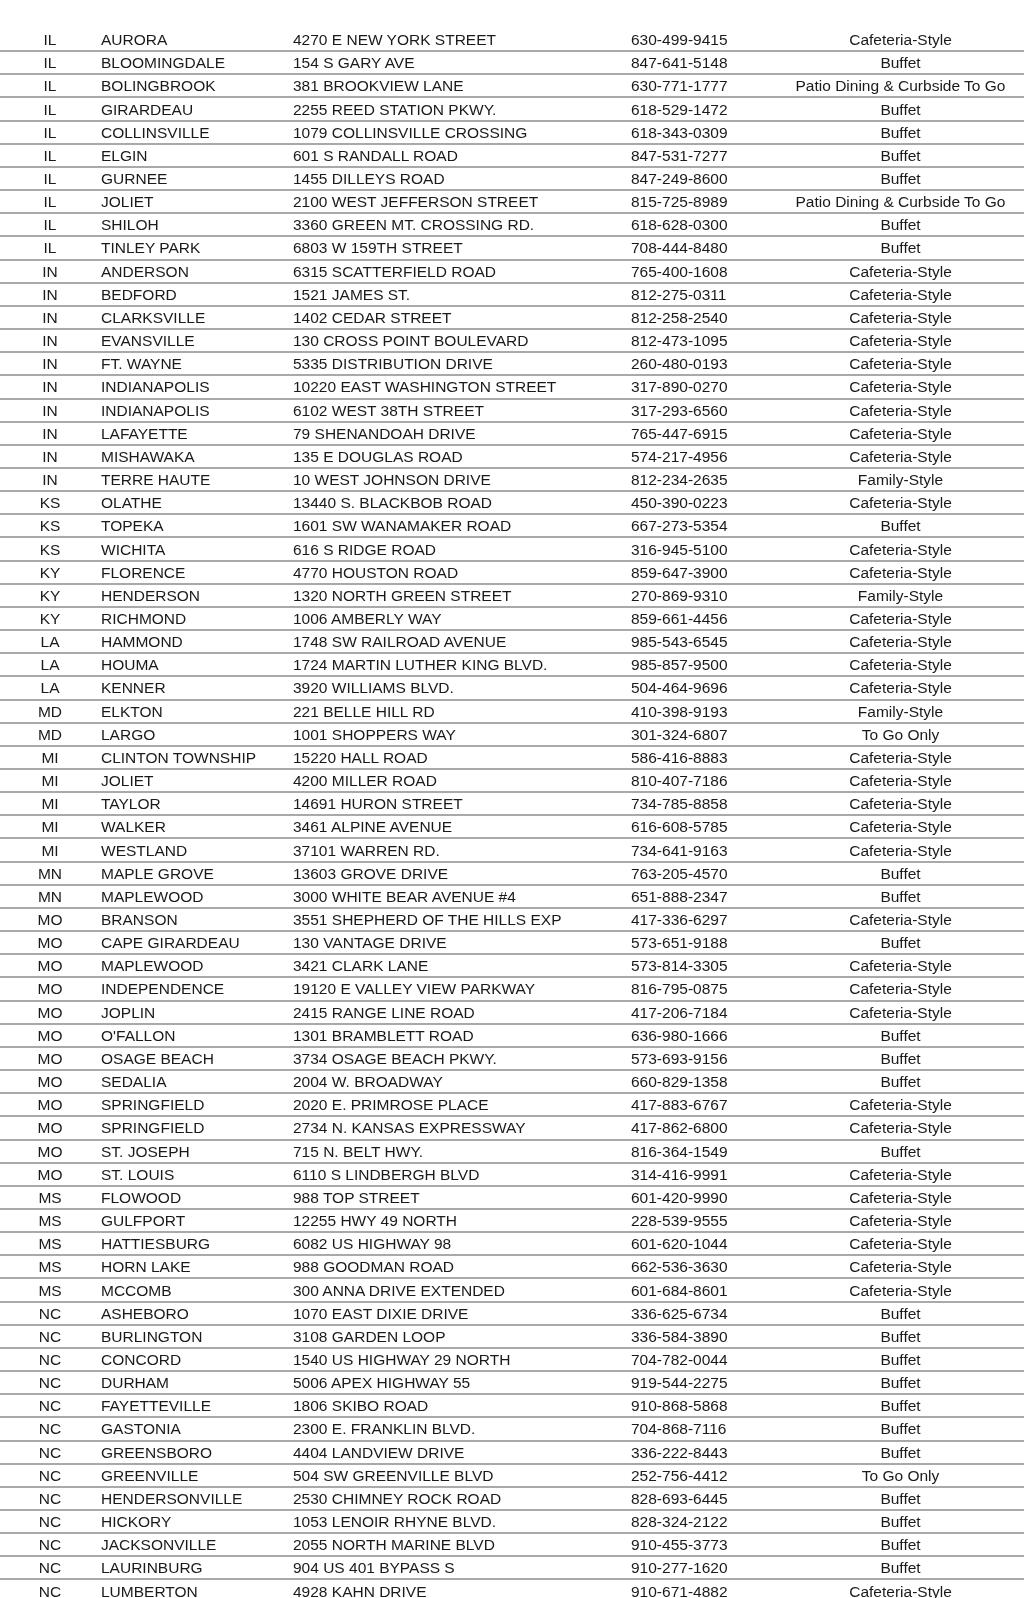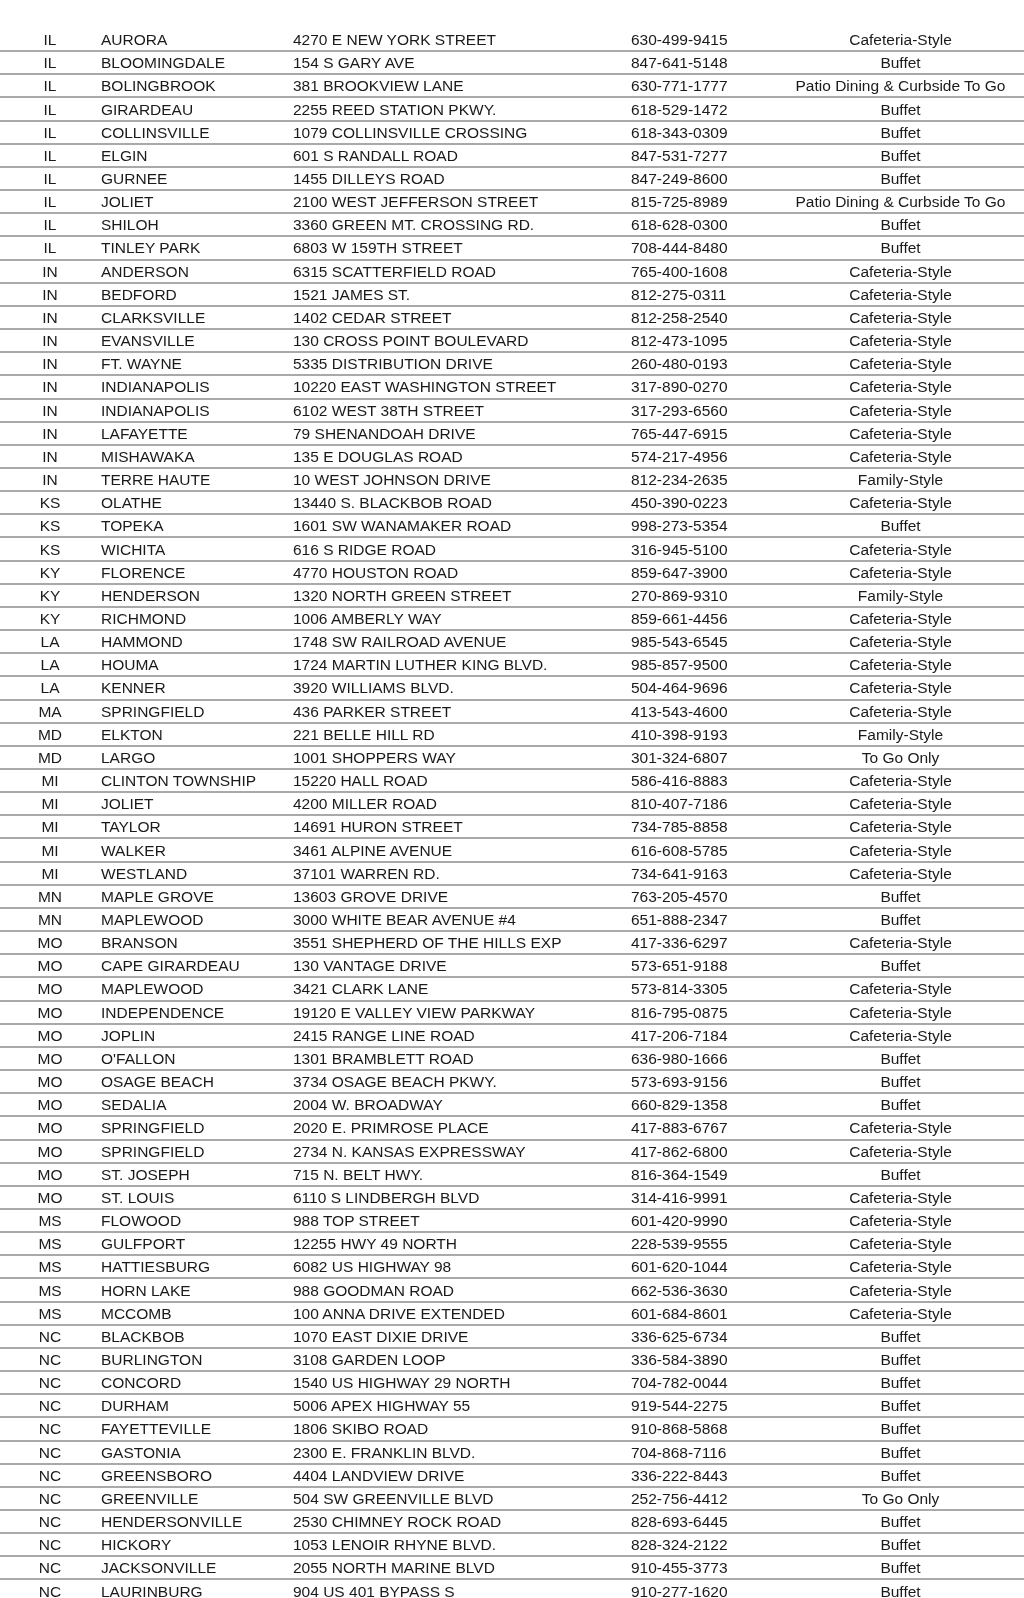--- a/index.html
+++ b/index.html
@@ -213,21 +213,21 @@
         <td class="state">KS</td>
         <td class="city">OLATHE</td>
         <td class="addr">13440 S. BLACKBOB ROAD</td>
         <td class="phone">450-390-0223</td>
         <td class="type">Cafeteria-Style</td>
       </tr>
       <tr>
         <td class="state">KS</td>
         <td class="city">TOPEKA</td>
         <td class="addr">1601 SW WANAMAKER ROAD</td>
-        <td class="phone">998-273-5354</td>
+        <td class="phone">667-273-5354</td>
         <td class="type">Buffet</td>
       </tr>
       <tr>
         <td class="state">KS</td>
         <td class="city">WICHITA</td>
         <td class="addr">616 S RIDGE ROAD</td>
         <td class="phone">316-945-5100</td>
         <td class="type">Cafeteria-Style</td>
       </tr>
       <tr>
@@ -266,27 +266,20 @@
         <td class="type">Cafeteria-Style</td>
       </tr>
       <tr>
         <td class="state">LA</td>
         <td class="city">KENNER</td>
         <td class="addr">3920 WILLIAMS BLVD.</td>
         <td class="phone">504-464-9696</td>
         <td class="type">Cafeteria-Style</td>
       </tr>
       <tr>
-        <td class="state">MA</td>
-        <td class="city">SPRINGFIELD</td>
-        <td class="addr">436 PARKER STREET</td>
-        <td class="phone">413-543-4600</td>
-        <td class="type">Cafeteria-Style</td>
-      </tr>
-      <tr>
         <td class="state">MD</td>
         <td class="city">ELKTON</td>
         <td class="addr">221 BELLE HILL RD</td>
         <td class="phone">410-398-9193</td>
         <td class="type">Family-Style</td>
       </tr>
       <tr>
         <td class="state">MD</td>
         <td class="city">LARGO</td>
         <td class="addr">1001 SHOPPERS WAY</td>
@@ -450,27 +443,27 @@
       <tr>
         <td class="state">MS</td>
         <td class="city">HORN LAKE</td>
         <td class="addr">988 GOODMAN ROAD</td>
         <td class="phone">662-536-3630</td>
         <td class="type">Cafeteria-Style</td>
       </tr>
       <tr>
         <td class="state">MS</td>
         <td class="city">MCCOMB</td>
-        <td class="addr">100 ANNA DRIVE EXTENDED</td>
+        <td class="addr">300 ANNA DRIVE EXTENDED</td>
         <td class="phone">601-684-8601</td>
         <td class="type">Cafeteria-Style</td>
       </tr>
       <tr>
         <td class="state">NC</td>
-        <td class="city">BLACKBOB</td>
+        <td class="city">ASHEBORO</td>
         <td class="addr">1070 EAST DIXIE DRIVE</td>
         <td class="phone">336-625-6734</td>
         <td class="type">Buffet</td>
       </tr>
       <tr>
         <td class="state">NC</td>
         <td class="city">BURLINGTON</td>
         <td class="addr">3108 GARDEN LOOP</td>
         <td class="phone">336-584-3890</td>
         <td class="type">Buffet</td>

